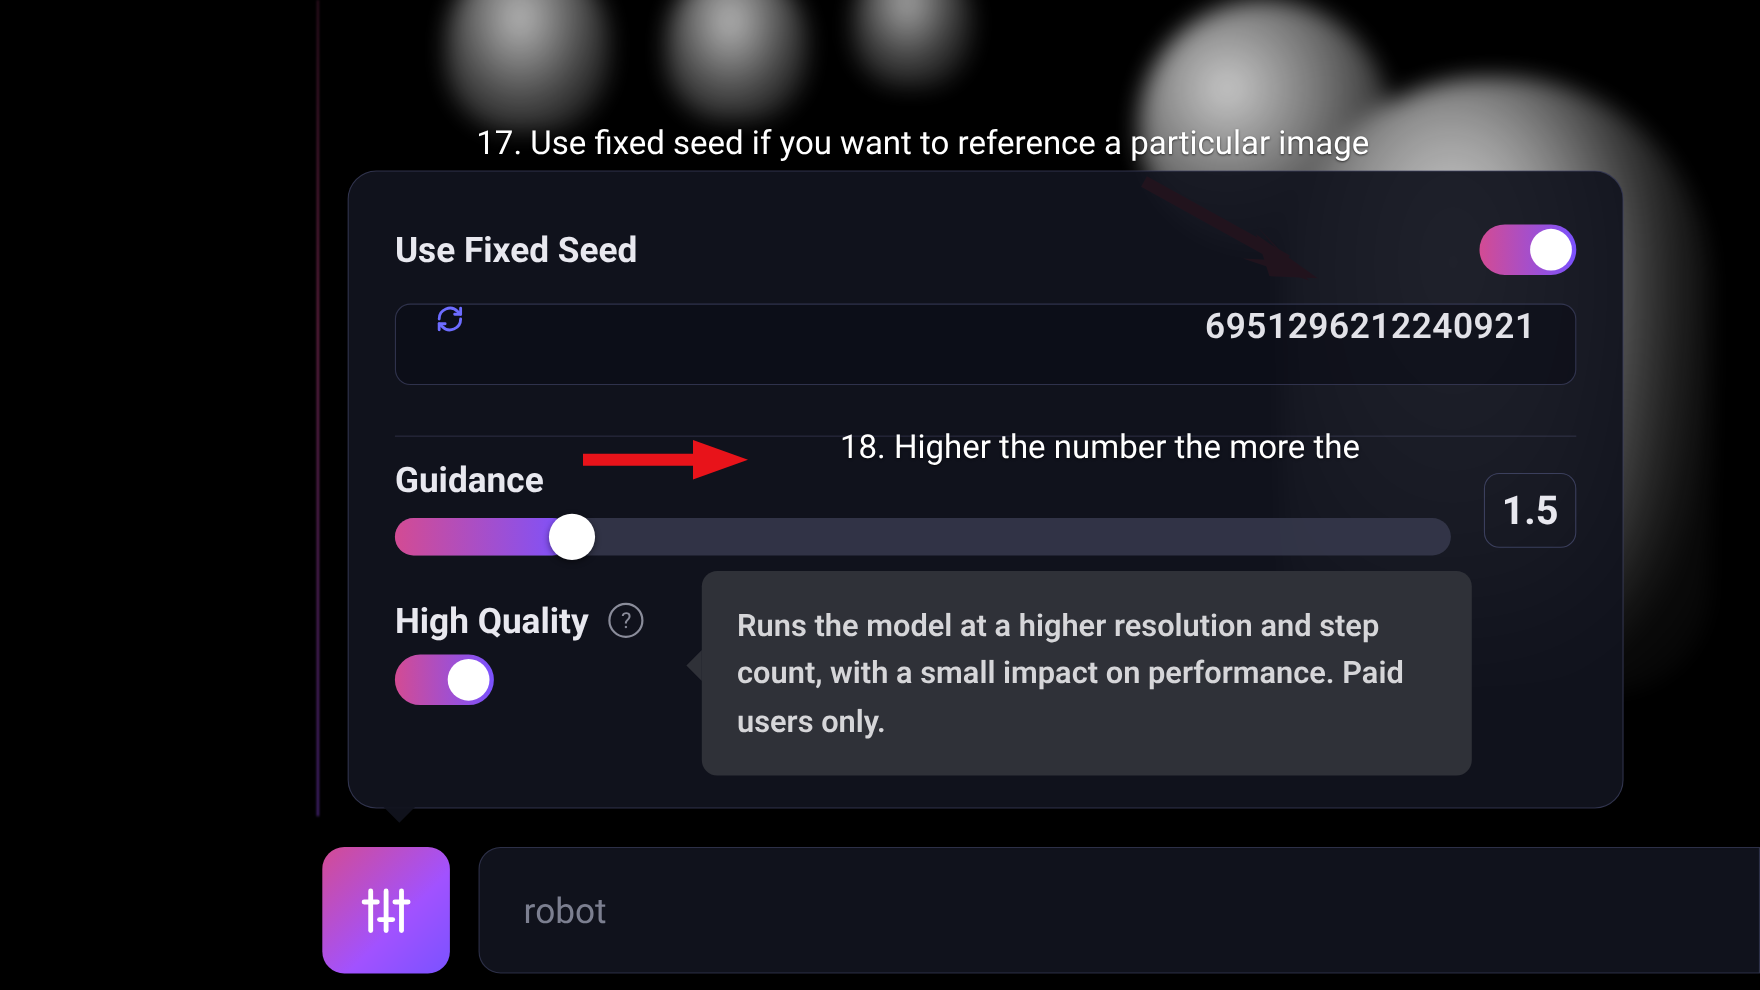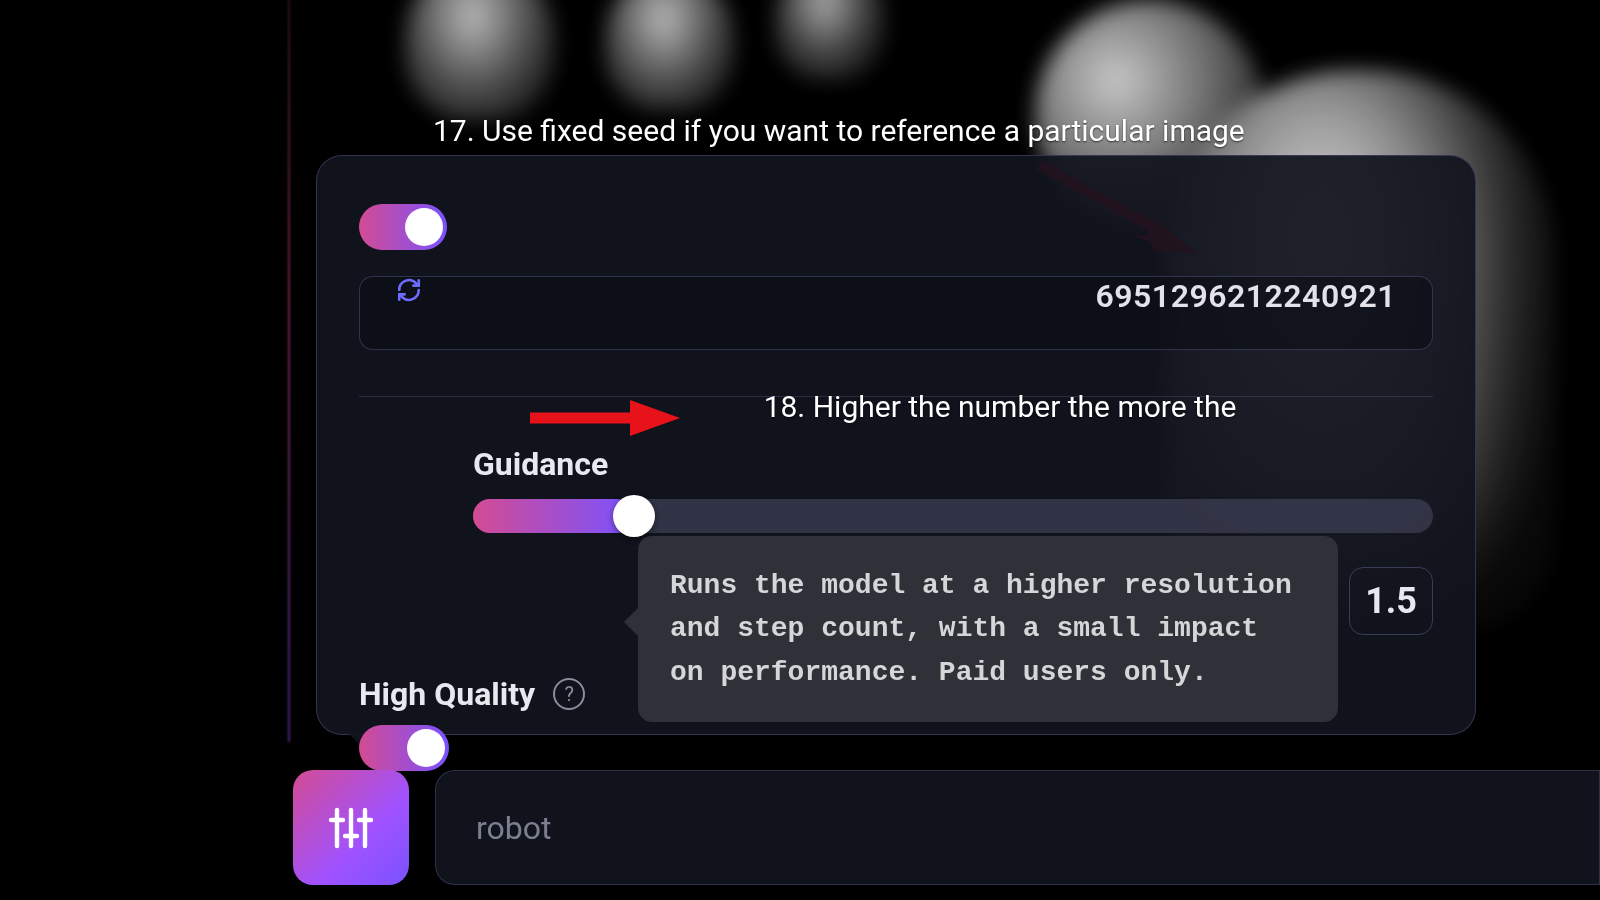--- a/index.html
+++ b/index.html
@@ -154,25 +154,24 @@
   }
 
   .divider {
     height: 1px;
     background: rgba(120,125,170,0.25);
     margin: 46px 0 0 0;
   }
 
   
   .guidance-block {
-    margin-top: 48px;
-    display: flex;
-    align-items: flex-end;
+    margin-top: 20px;
+    display: flex;
+    align-items: center;
     gap: 28px;
-    flex-direction: column;
   }
   .guidance-left { flex: 1; }
   .guidance-label {
     font-size: 32px;
     font-weight: 700;
     color: #e8e8ef;
     margin-bottom: 16px;
   }
   .slider-track {
     position: relative;
@@ -232,31 +231,30 @@
     display: flex;
     align-items: center;
     justify-content: center;
   }
   .hq-toggle-row { margin-top: 12px; }
 
   
   .tooltip {
     position: absolute;
     left: 638px;
-    top: 536px;
+    top: 519px;
     width: 700px;
     background: #2f3138;
     border-radius: 14px;
     padding: 28px 32px;
     font-size: 28px;
     font-weight: 600;
     line-height: 1.55;
     color: #d6d6d9;
     filter: blur(0.6px);
-    font-family: Liberation Mono, monospace;
   }
   .tooltip::before {
     content: "";
     position: absolute;
     left: -14px;
     top: 72px;
     width: 0; height: 0;
     border-top: 14px solid transparent;
     border-bottom: 14px solid transparent;
     border-right: 14px solid #2f3138;
@@ -331,20 +329,21 @@
 <svg class="arrow" style="left:1030px; top:155px; width:190px; height:110px;">
   <line x1="10" y1="10" x2="140" y2="82"></line>
   <polygon points="140,82 112,50 160,100 100,80"></polygon>
   <polygon points="168,98 112,58 124,96"></polygon>
 </svg>
 
 <div class="panel">
   <div class="caret"></div>
 
   <div class="row-head">
+    <div class="label-lg">Use Fixed Seed</div>
     <div class="toggle">
         <div class="knob"></div>
       </div>
   </div>
 
   <div class="seed-field">
     <span class="refresh">
       <svg viewBox="0 0 24 24" fill="none" stroke="currentColor" stroke-width="2.4" stroke-linecap="round" stroke-linejoin="round">
         <path d="M3 12a9 9 0 0 1 15.5-6.3L21 8"></path>
         <path d="M21 3v5h-5"></path>

